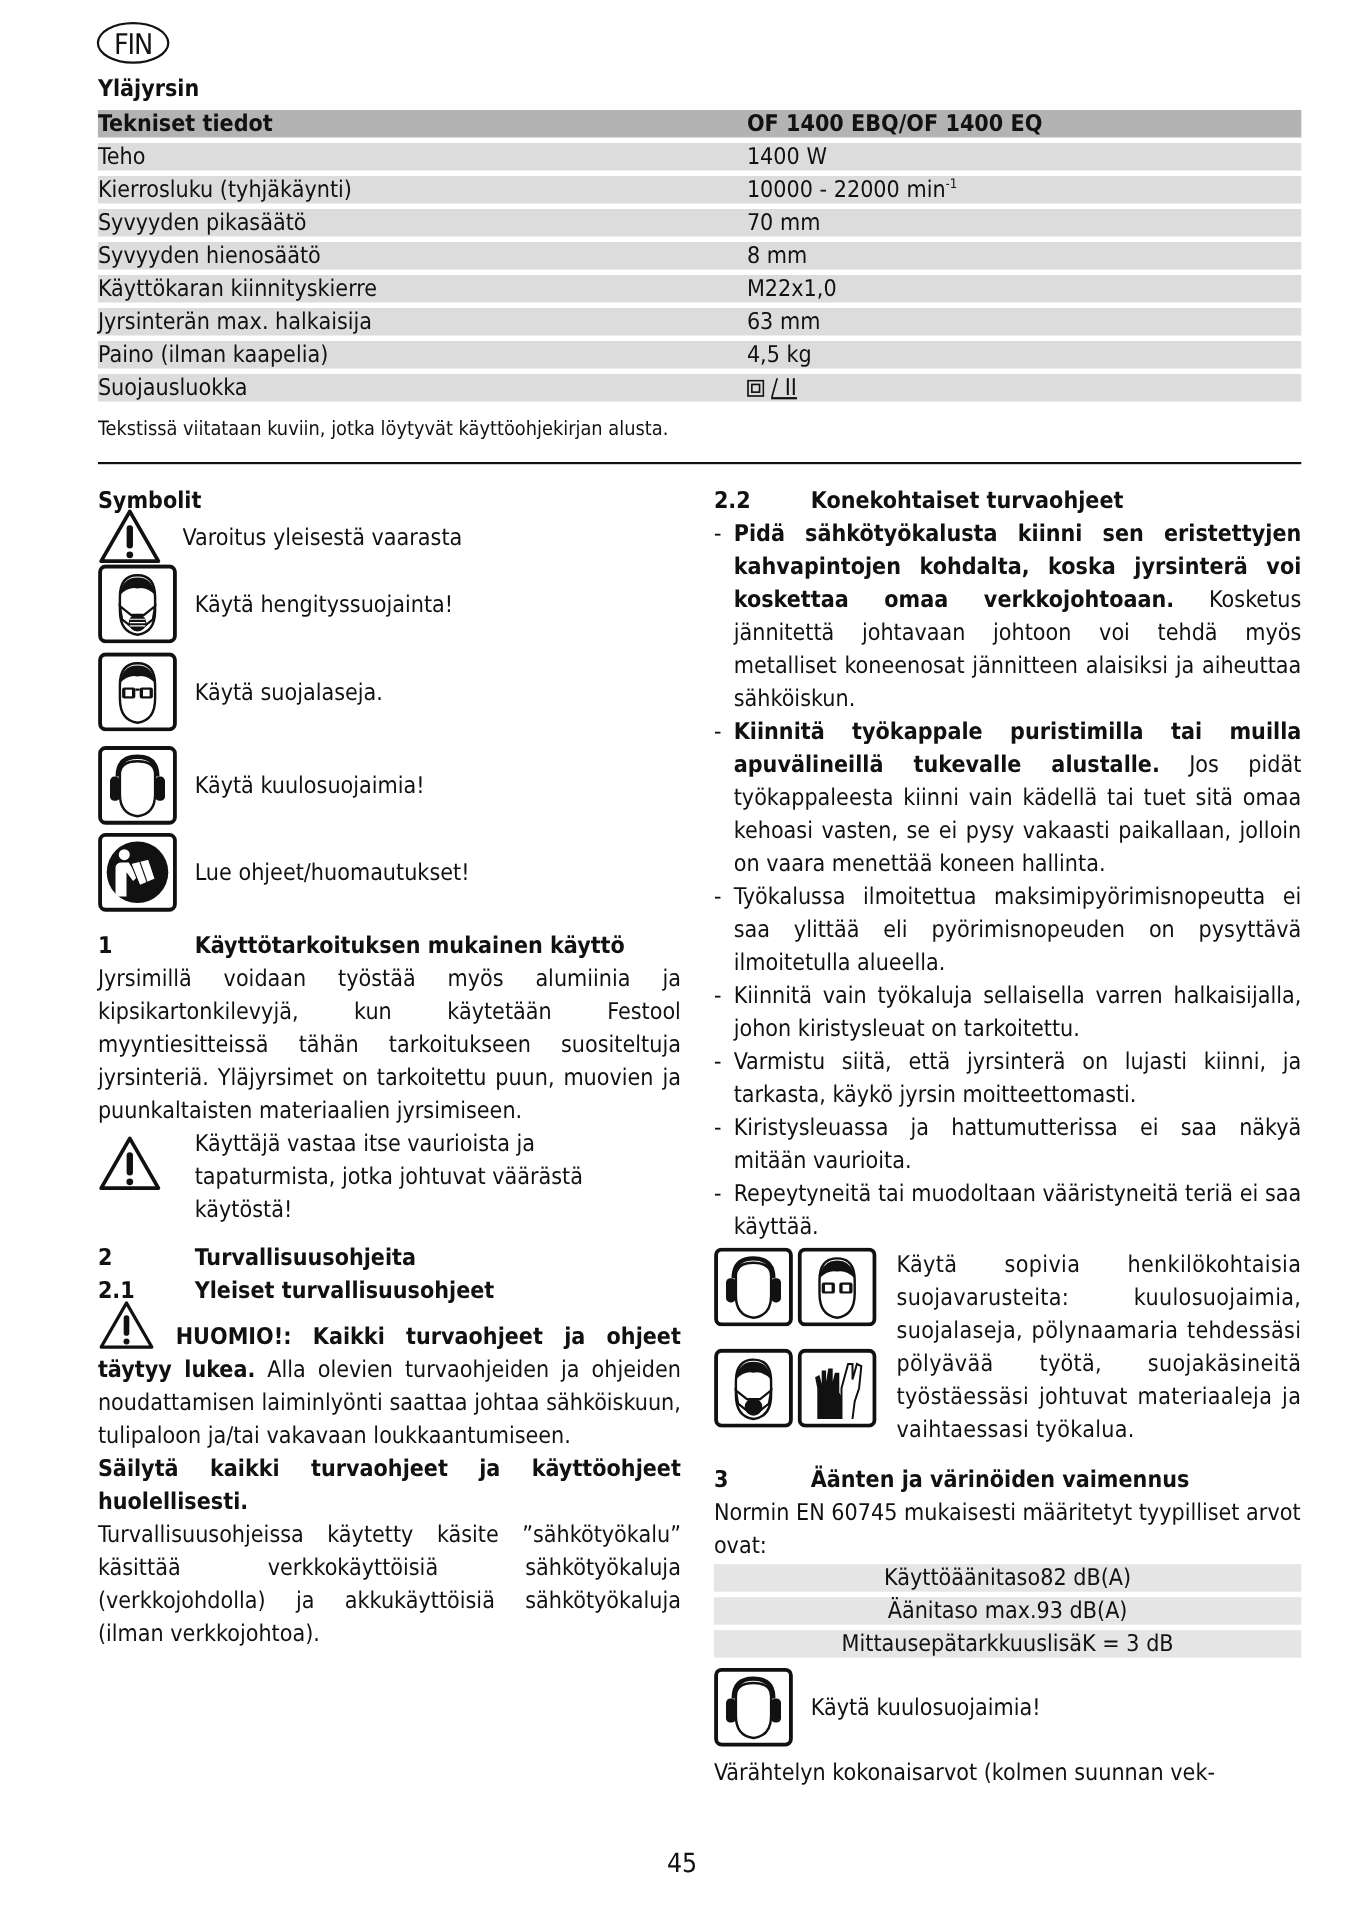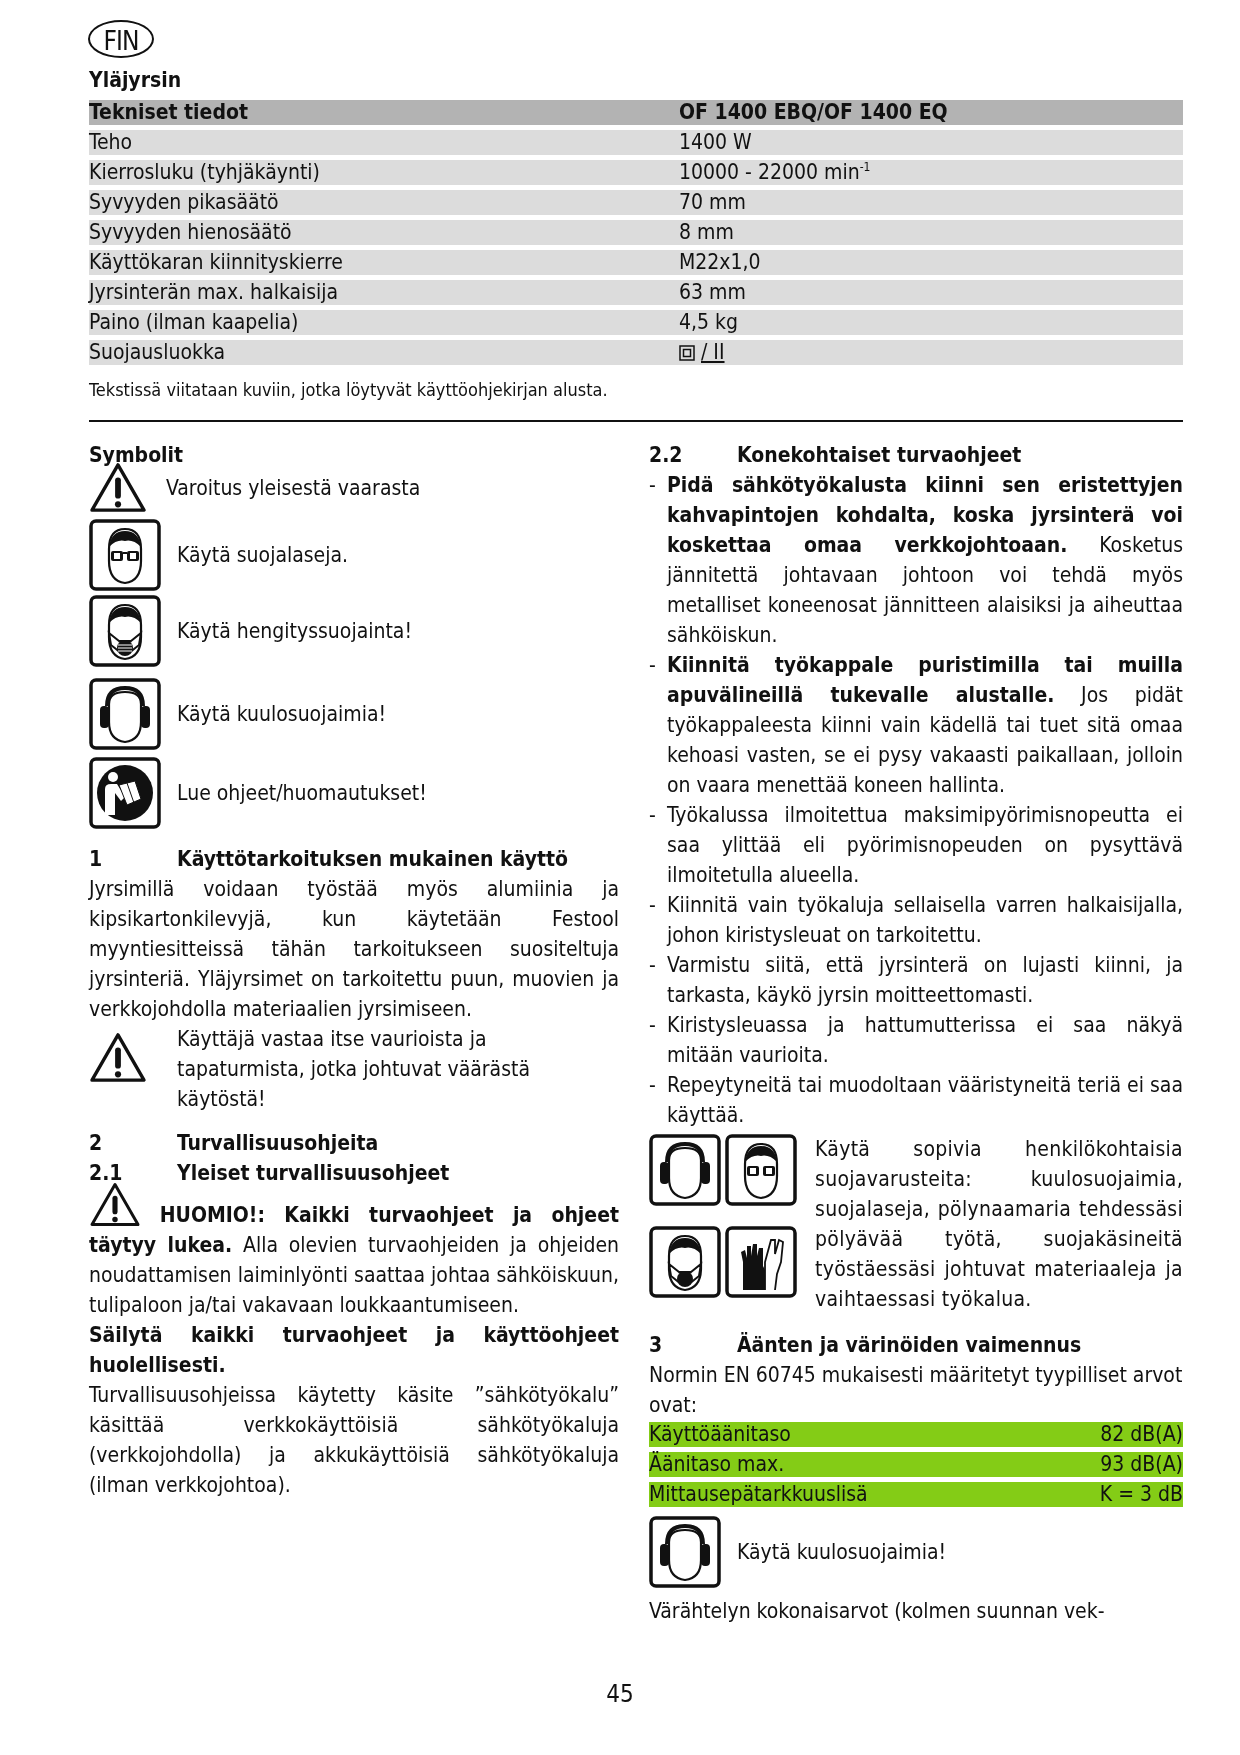--- a/index.html
+++ b/index.html
@@ -23,21 +23,21 @@
   .bold { font-weight:bold; }
   .h { font-weight:bold; display:flex; }
   .h .n { width:88px; }
   .sym-row { display:flex; align-items:center; }
   .sym-row .icon { flex:0 0 auto; }
   .sym-row .t { margin-left:16px; }
   .justify { text-align:justify; }
   .bullet { display:flex; }
   .bullet .d { width:18px; flex:0 0 18px; }
   .bullet .b { flex:1; text-align:justify; }
-  .noise { display:flex; justify-content:space-between; background:#84cc16; height:25px; line-height:25px; margin-bottom:5px; }
+  .noise { display:flex; justify-content:center; background:#e5e5e5; height:25px; line-height:25px; margin-bottom:5px; }
   .page-num { left:0; width:1240px; top:1680px; text-align:center; font-size:24px; }
   svg { display:block; }
 </style>
 </head>
 <body>
 
 <svg width="0" height="0" style="position:absolute">
   <defs>
     <symbol id="ic-warn" viewBox="0 0 60 54">
       <path d="M30 3 L57 50 L3 50 Z" fill="none" stroke="#111" stroke-width="3.5" stroke-linejoin="round"></path>
@@ -106,44 +106,44 @@
 <div class="abs col left">
   <div class="bold">Symbolit</div>
 
   <div class="sym-row" style="height:48px;margin-top:-6px">
     <svg class="icon" width="58" height="52">
         <use href="#ic-warn"></use>
       </svg>
     <span class="t" style="margin-left:19px">Varoitus yleisestä vaarasta</span>
   </div>
 
+  <div class="sym-row" style="height:74px">
+    <svg class="icon" width="72" height="72" viewBox="0 0 72 72">
+      <use href="#ic-face"></use>
+      <path d="M20 38 L30 46 L42 46 L52 38 L50 50 L40 58 L32 58 L22 50 Z" fill="none" stroke="#111" stroke-width="2"></path>
+      <ellipse cx="36" cy="53" rx="8" ry="8" fill="#111"></ellipse>
+      <line x1="29" y1="50" x2="43" y2="50" stroke="#fff" stroke-width="1"></line>
+        <line x1="29" y1="53" x2="43" y2="53" stroke="#fff" stroke-width="1"></line>
+        <line x1="29" y1="56" x2="43" y2="56" stroke="#fff" stroke-width="1"></line>
+    </svg>
+    <span class="t">Käytä hengityssuojainta!</span>
+  </div>
+
   <div class="sym-row" style="height:78px;margin-top:4px">
     <svg class="icon" width="72" height="72" viewBox="0 0 72 72">
       <use href="#ic-face"></use>
       <rect x="22" y="32" width="12" height="10" rx="2" fill="#111"></rect>
       <rect x="38" y="32" width="12" height="10" rx="2" fill="#111"></rect>
       <rect x="25" y="34" width="6" height="6" fill="#fff"></rect>
         <rect x="41" y="34" width="6" height="6" fill="#fff"></rect>
       <line x1="34" y1="34" x2="38" y2="34" stroke="#111" stroke-width="2"></line>
     </svg>
     <span class="t">Käytä suojalaseja.</span>
   </div>
 
-  <div class="sym-row" style="height:74px">
-    <svg class="icon" width="72" height="72" viewBox="0 0 72 72">
-      <use href="#ic-face"></use>
-      <path d="M20 38 L30 46 L42 46 L52 38 L50 50 L40 58 L32 58 L22 50 Z" fill="none" stroke="#111" stroke-width="2"></path>
-      <ellipse cx="36" cy="53" rx="8" ry="8" fill="#111"></ellipse>
-      <line x1="29" y1="50" x2="43" y2="50" stroke="#fff" stroke-width="1"></line>
-        <line x1="29" y1="53" x2="43" y2="53" stroke="#fff" stroke-width="1"></line>
-        <line x1="29" y1="56" x2="43" y2="56" stroke="#fff" stroke-width="1"></line>
-    </svg>
-    <span class="t">Käytä hengityssuojainta!</span>
-  </div>
-
   <div class="sym-row" style="height:80px;margin-top:6px">
     <svg class="icon" width="72" height="72" viewBox="0 0 72 72">
       <rect x="2" y="2" width="68" height="68" rx="5" fill="none" stroke="#111" stroke-width="3.5"></rect>
       <path d="M20 26 Q20 14 36 14 Q52 14 52 26 L52 44 Q52 62 36 64 Q20 62 20 44 Z" fill="none" stroke="#111" stroke-width="2.2"></path>
       <path d="M18 28 Q18 10 36 10 Q54 10 54 28" fill="none" stroke="#111" stroke-width="4"></path>
       <rect x="11" y="28" width="9" height="22" rx="4" fill="#111"></rect>
       <rect x="52" y="28" width="9" height="22" rx="4" fill="#111"></rect>
     </svg>
     <span class="t">Käytä kuulosuojaimia!</span>
   </div>
@@ -157,21 +157,21 @@
       <path d="M30 28 L46 24 L52 42 L38 48 Z" fill="#fff" stroke="#111" stroke-width="1"></path>
       <line x1="38" y1="26" x2="45" y2="46" stroke="#111" stroke-width="1"></line>
     </svg>
     <span class="t">Lue ohjeet/huomautukset!</span>
   </div>
 
   <div class="h" style="margin-top:14px">
     <span class="n">1</span>
     <span>Käyttötarkoituksen mukainen käyttö</span>
   </div>
-  <div class="justify">Jyrsimillä voidaan työstää myös alumiinia ja kipsikartonkilevyjä, kun käytetään Festool myyntiesitteissä tähän tarkoitukseen suositeltuja jyrsinteriä. Yläjyrsimet on tarkoitettu puun, muovien ja verkkojohdolla materiaalien jyrsimiseen.</div>
+  <div class="justify">Jyrsimillä voidaan työstää myös alumiinia ja kipsikartonkilevyjä, kun käytetään Festool myyntiesitteissä tähän tarkoitukseen suositeltuja jyrsinteriä. Yläjyrsimet on tarkoitettu puun, muovien ja puunkaltaisten materiaalien jyrsimiseen.</div>
   <div style="display:flex">
     <svg width="58" height="52" style="margin-top:8px;flex:0 0 58px">
         <use href="#ic-warn"></use>
       </svg>
     <span style="margin-left:30px">Käyttäjä vastaa itse vaurioista ja tapaturmista, jotka johtuvat väärästä käytöstä!</span>
   </div>
 
   <div class="h" style="margin-top:14px">
     <span class="n">2</span>
     <span>Turvallisuusohjeita</span>

